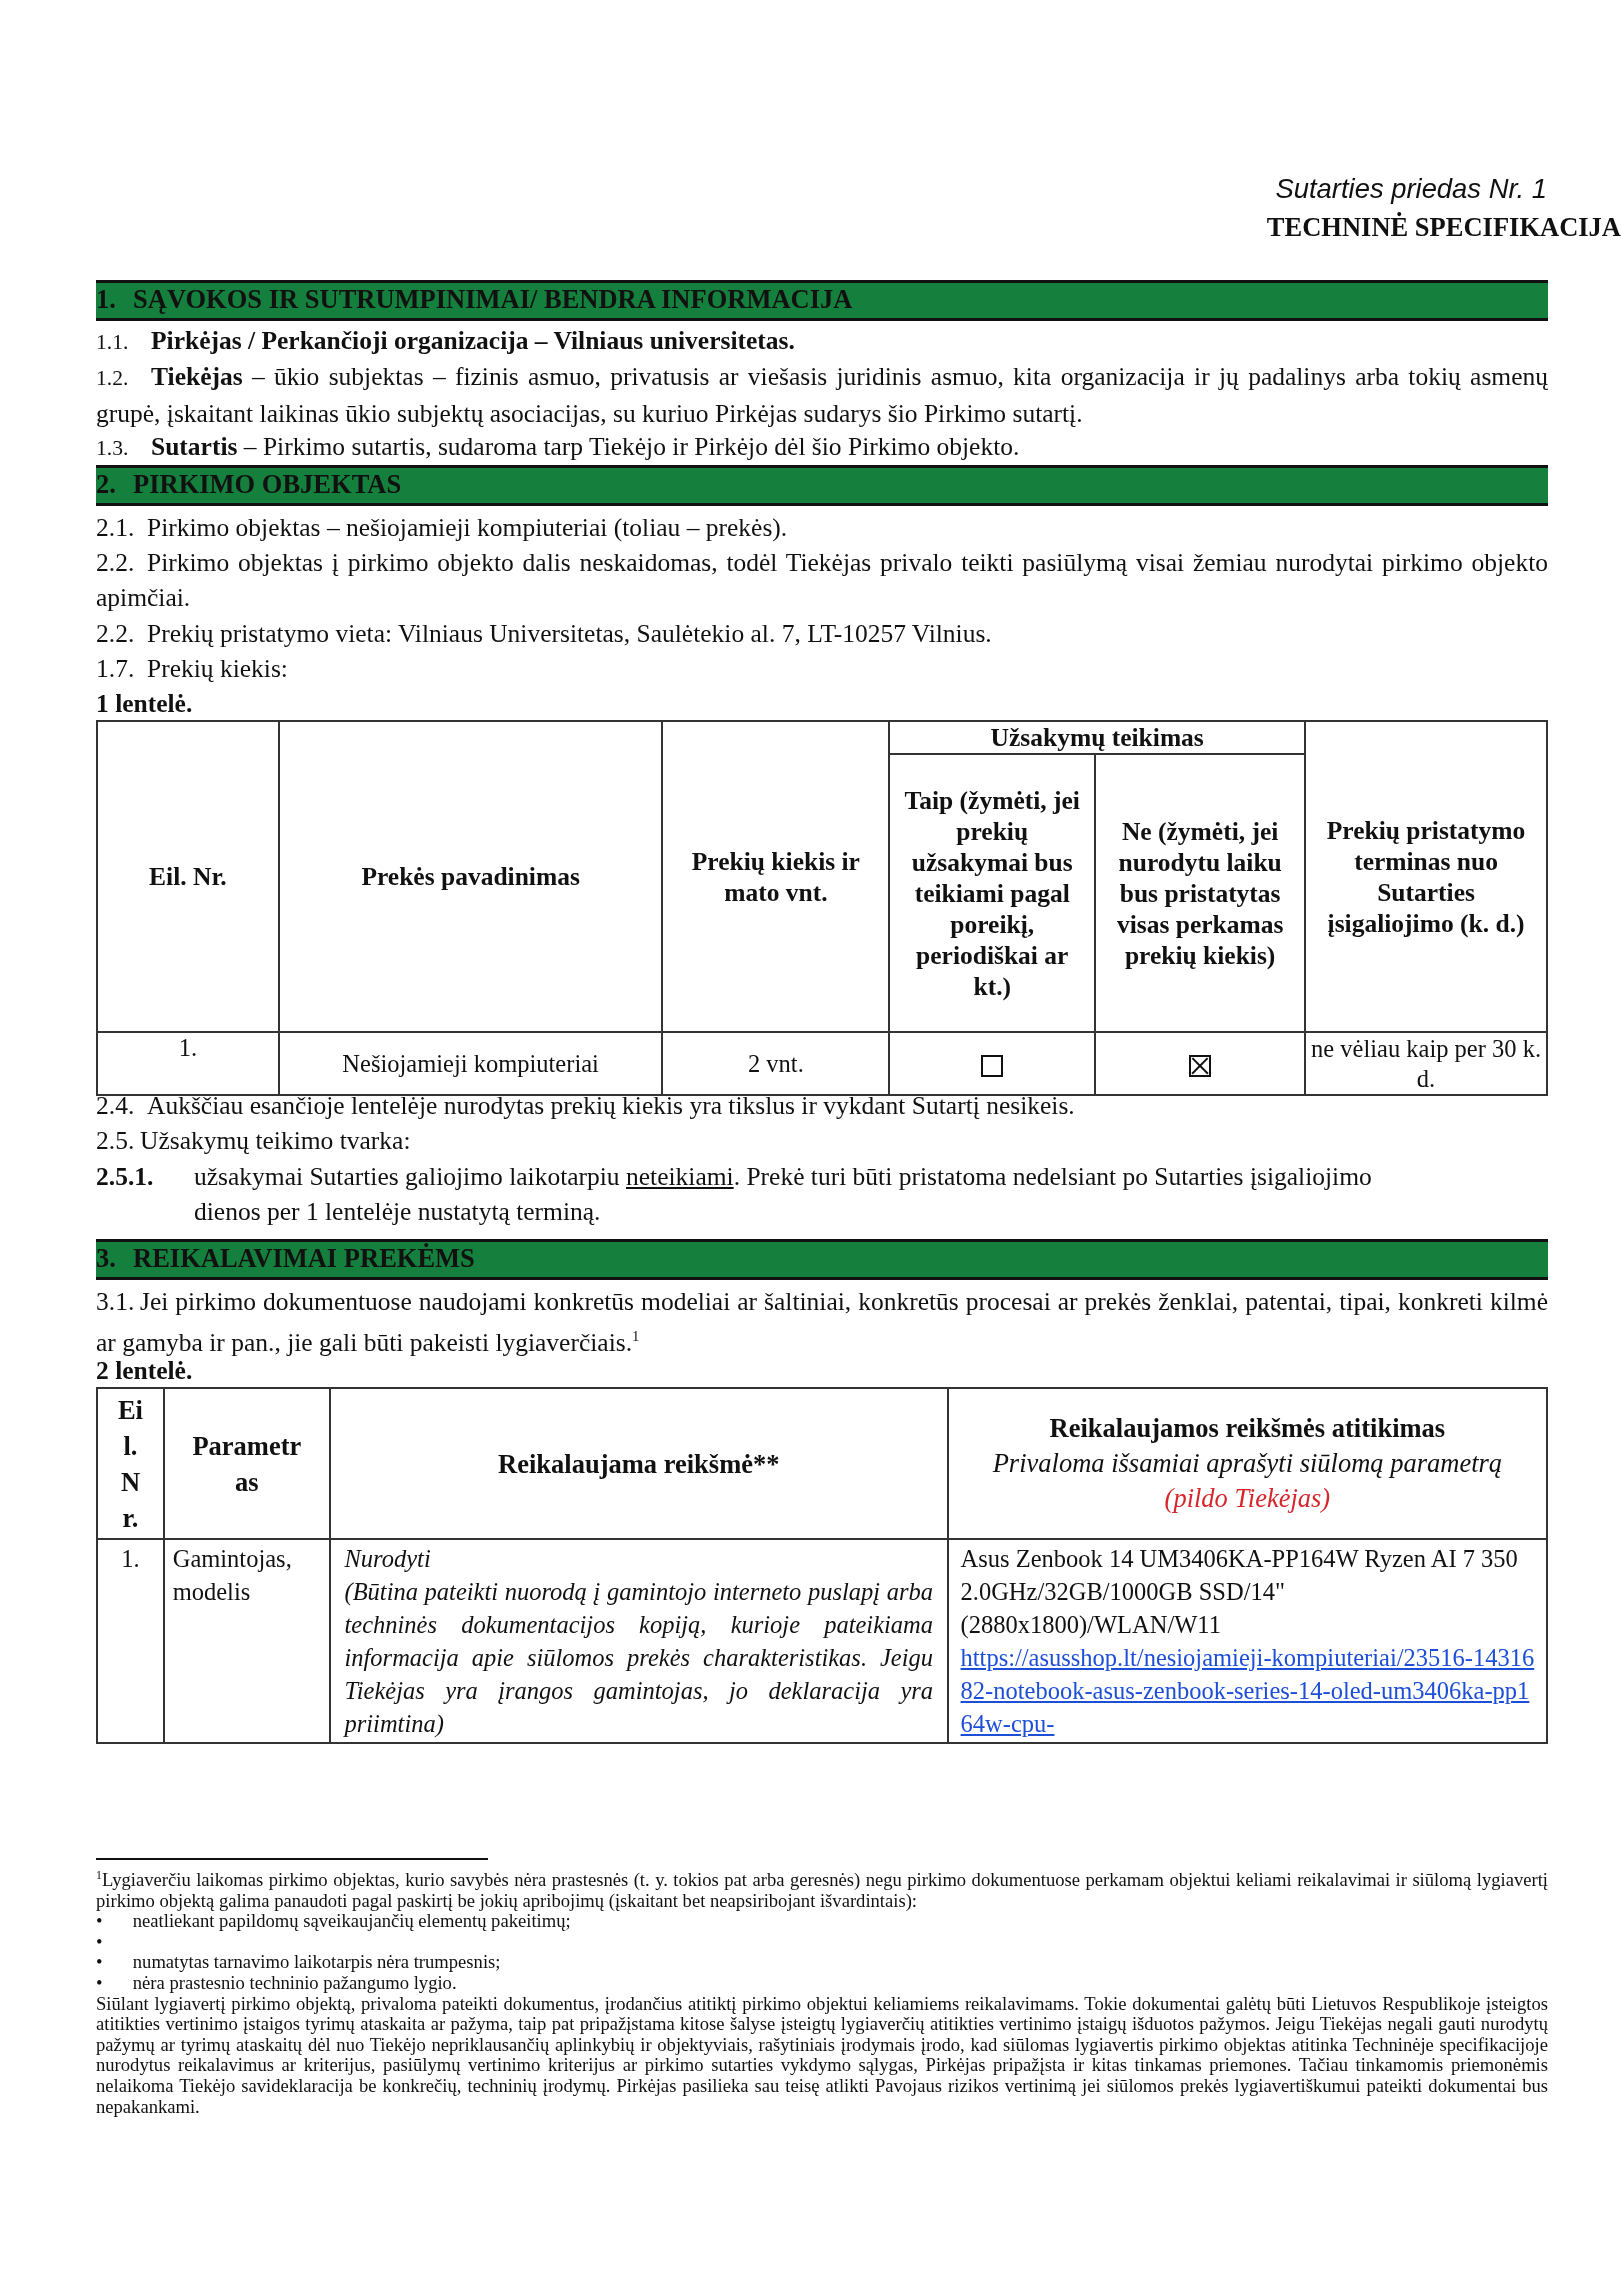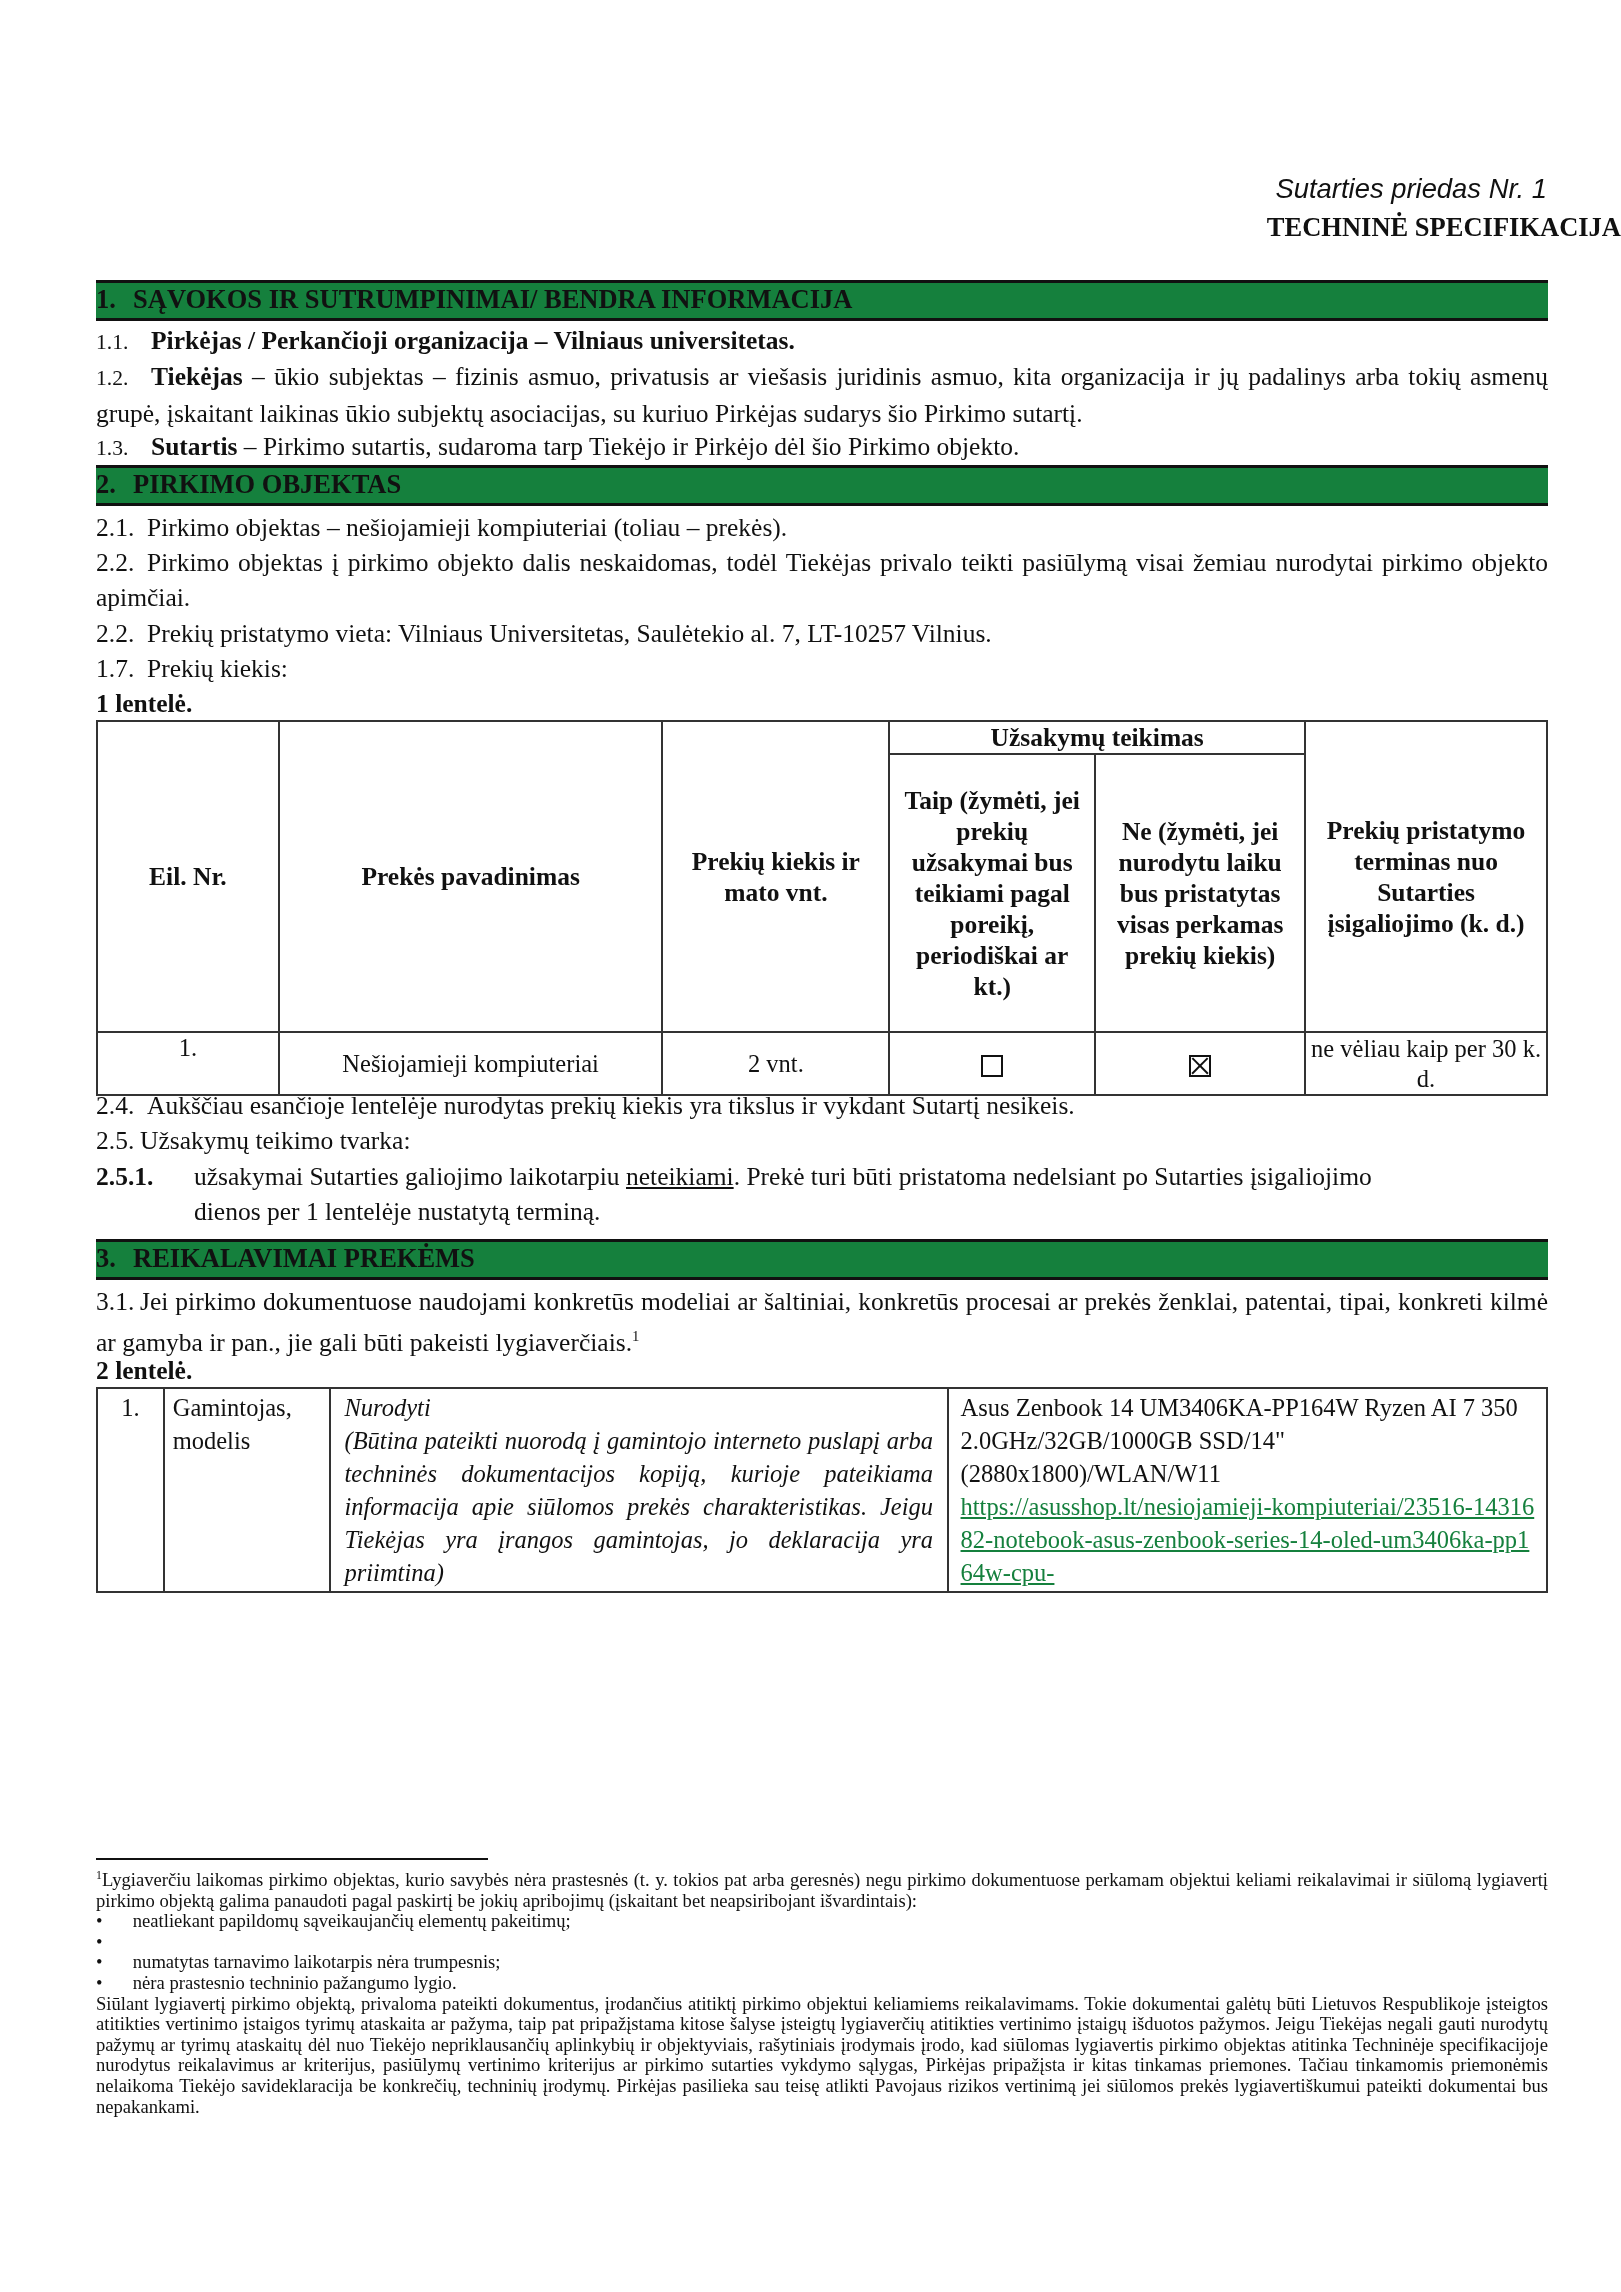--- a/index.html
+++ b/index.html
@@ -22,21 +22,21 @@
   #t1 td { font-size: 24.5px; line-height: 30px; }
   .chk { display: inline-block; width: 21.6px; height: 21.6px; border: 2px solid #111; position: relative; vertical-align: middle; }
   .chk.x::before, .chk.x::after { content: ""; position: absolute; left: 7.8px; top: -2px; width: 2px; height: 21.6px; background: #111; }
   .chk.x::before { transform: rotate(45deg); }
   .chk.x::after { transform: rotate(-45deg); }
   #t2 { left: 96px; top: 1387px; width: 1452px; }
   #t2 th { font-weight: bold; font-size: 26.5px; line-height: 36px; }
   #t2 td { font-size: 24.5px; line-height: 33px; vertical-align: top; text-align: left; padding: 2px 9.8px; }
   .red { color: #d6262b; }
   .it { font-style: italic; }
-  .link { color: #15803d; text-decoration: underline; }
+  .link { color: #1d4ed8; text-decoration: underline; }
   .fn-rule { left: 96px; top: 1858px; width: 392px; height: 2px; background: #111; }
   .fn { left: 96px; width: 1452px; font-size: 18.6px; line-height: 20.6px; text-align: justify; }
   .fn sup { font-size: 11.8px; vertical-align: top; line-height: 11.8px; }
   .bullet { display: flex; }
   .bullet .dot { width: 29px; }
 </style>
 </head>
 <body>
 
 <div class="abs annex">Sutarties priedas Nr. 1</div>
@@ -124,20 +124,30 @@
 <div class="abs para right bold" style="top:1353px;">2 lentelė.</div>
 
 <table id="t2">
   <colgroup>
     <col style="width:67px">
       <col style="width:166px">
       <col style="width:619px">
       <col style="width:600px">
   </colgroup>
   <tbody>
+      <tr style="height:151px;">
+    <th style="padding:0 3.9px;word-break:break-all;line-height:36px;">Ei<br>l.<br>N<br>r.</th>
+    <th style="padding:0 5.9px;line-height:36px;">Parametr<br>as</th>
+    <th>Reikalaujama reikšmė**</th>
+    <th style="padding:0 19.6px;line-height:35px;">
+      <div>Reikalaujamos reikšmės atitikimas</div>
+      <div class="it" style="font-weight:normal;">Privaloma išsamiai aprašyti siūlomą parametrą</div>
+      <div class="it red" style="font-weight:normal;">(pildo Tiekėjas)</div>
+    </th>
+  </tr>
   <tr>
     <td style="text-align:center;padding:2px 3.9px;">1.</td>
     <td style="padding:2px 7.8px;">Gamintojas, modelis</td>
     <td class="it" style="text-align:justify;padding:2px 13.7px;">
       <div>Nurodyti</div>
       <div>(Būtina pateikti nuorodą į gamintojo interneto puslapį arba techninės dokumentacijos kopiją, kurioje pateikiama informacija apie siūlomos prekės charakteristikas. Jeigu Tiekėjas yra įrangos gamintojas, jo deklaracija yra priimtina)</div>
     </td>
     <td style="padding:2px 9.8px 2px 11.8px;">
       <div>Asus Zenbook 14 UM3406KA-PP164W Ryzen AI 7 350 2.0GHz/32GB/1000GB SSD/14" (2880x1800)/WLAN/W11</div>
       <div class="link" style="word-break:break-all;">https://asusshop.lt/nesiojamieji-kompiuteriai/23516-1431682-notebook-asus-zenbook-series-14-oled-um3406ka-pp164w-cpu-</div>

